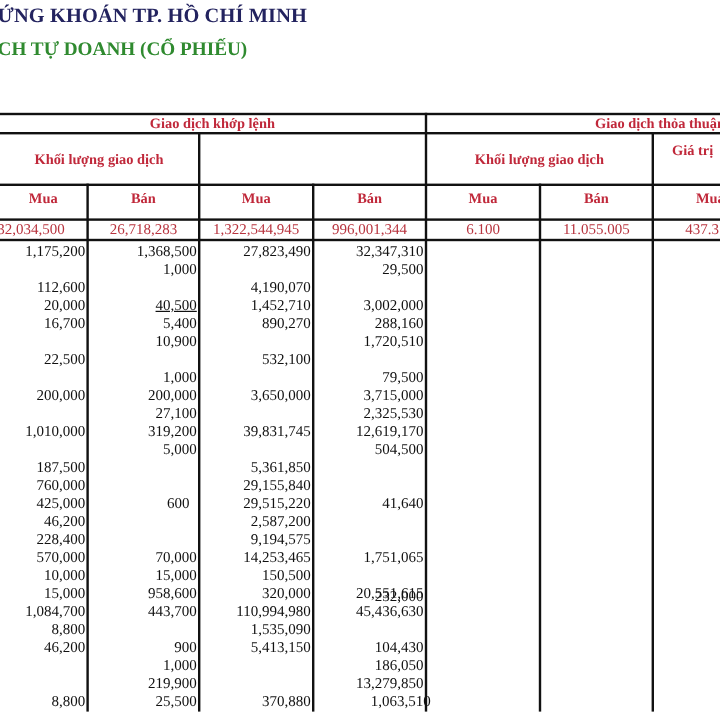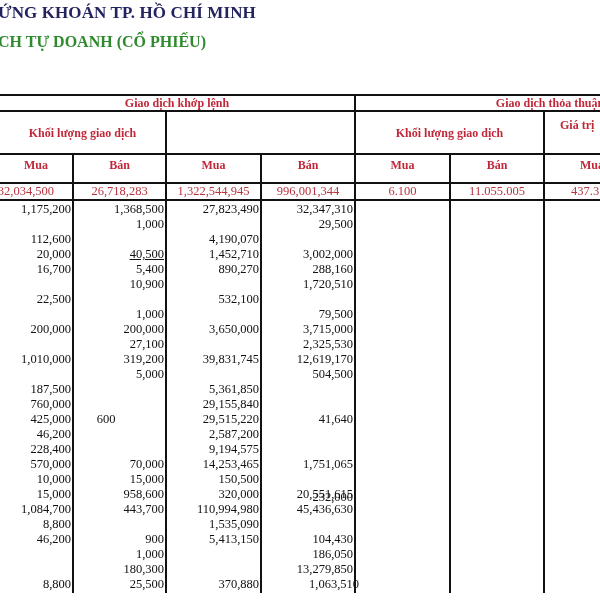--- a/index.html
+++ b/index.html
@@ -138,21 +138,21 @@
         <div class="cell" style="left: 243px; width: 110px; top: 382px;"></div>
       </div>
       <div>
         <div class="cell" style="left: -39px; width: 110px; top: 397px;">760,000</div>
         <div class="cell" style="left: 54px; width: 110px; top: 397px;"></div>
         <div class="cell" style="left: 149px; width: 110px; top: 397px;">29,155,840</div>
         <div class="cell" style="left: 243px; width: 110px; top: 397px;"></div>
       </div>
       <div>
         <div class="cell" style="left: -39px; width: 110px; top: 412px;">425,000</div>
-        <div class="cell" style="left: 54px; width: 104px; top: 412px; text-align: center;">600</div>
+        <div class="cell" style="left: 54px; width: 104px; top: 412px;">600</div>
         <div class="cell" style="left: 149px; width: 110px; top: 412px;">29,515,220</div>
         <div class="cell" style="left: 243px; width: 110px; top: 412px;">41,640</div>
       </div>
       <div>
         <div class="cell" style="left: -39px; width: 110px; top: 427px;">46,200</div>
         <div class="cell" style="left: 54px; width: 110px; top: 427px;"></div>
         <div class="cell" style="left: 149px; width: 110px; top: 427px;">2,587,200</div>
         <div class="cell" style="left: 243px; width: 110px; top: 427px;"></div>
       </div>
       <div>
@@ -198,21 +198,21 @@
         <div class="cell" style="left: 243px; width: 110px; top: 532px;">104,430</div>
       </div>
       <div>
         <div class="cell" style="left: -39px; width: 110px; top: 547px;"></div>
         <div class="cell" style="left: 54px; width: 110px; top: 547px;">1,000</div>
         <div class="cell" style="left: 149px; width: 110px; top: 547px;"></div>
         <div class="cell" style="left: 243px; width: 110px; top: 547px;">186,050</div>
       </div>
       <div>
         <div class="cell" style="left: -39px; width: 110px; top: 562px;"></div>
-        <div class="cell" style="left: 54px; width: 110px; top: 562px;">180,300</div>
+        <div class="cell" style="left: 54px; width: 110px; top: 562px;">219,900</div>
         <div class="cell" style="left: 149px; width: 110px; top: 562px;"></div>
         <div class="cell" style="left: 243px; width: 110px; top: 562px;">13,279,850</div>
       </div>
       <div>
         <div class="cell" style="left: -39px; width: 110px; top: 577px;">8,800</div>
         <div class="cell" style="left: 54px; width: 110px; top: 577px;">25,500</div>
         <div class="cell" style="left: 149px; width: 110px; top: 577px;">370,880</div>
         <div class="cell" style="left: 243px; width: 116px; top: 577px;">1,063,510</div>
       </div>
     </div>

